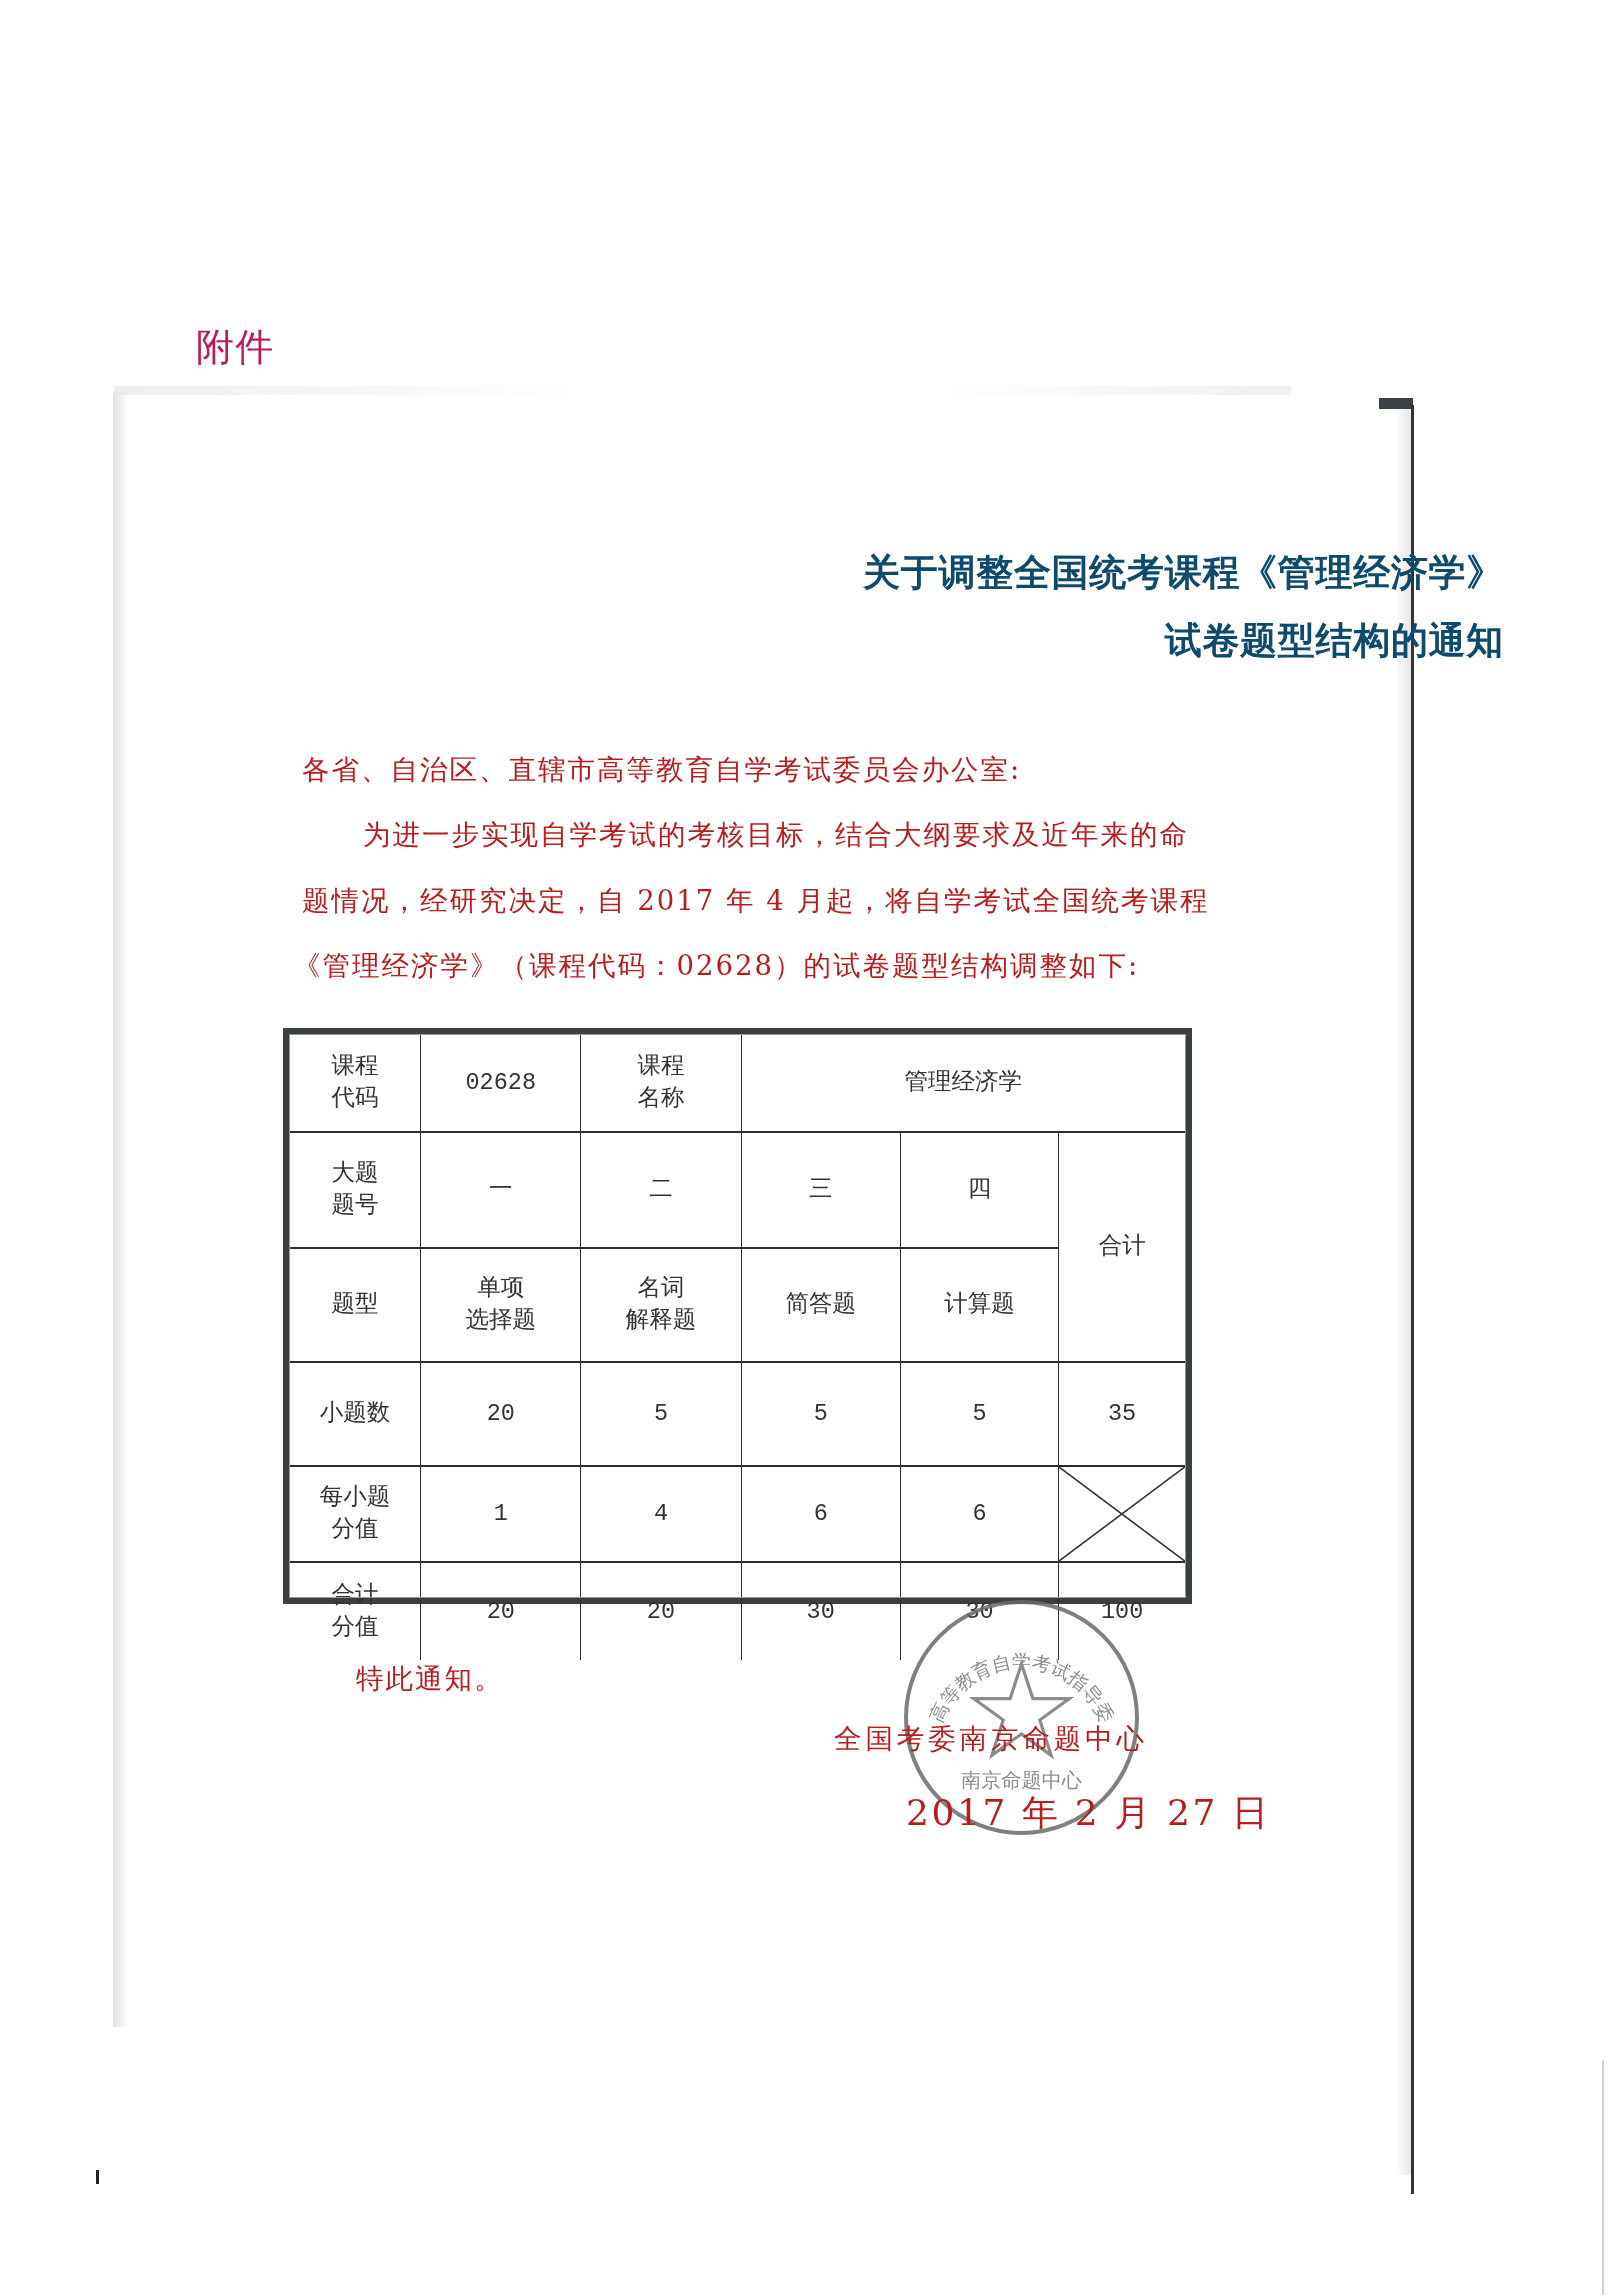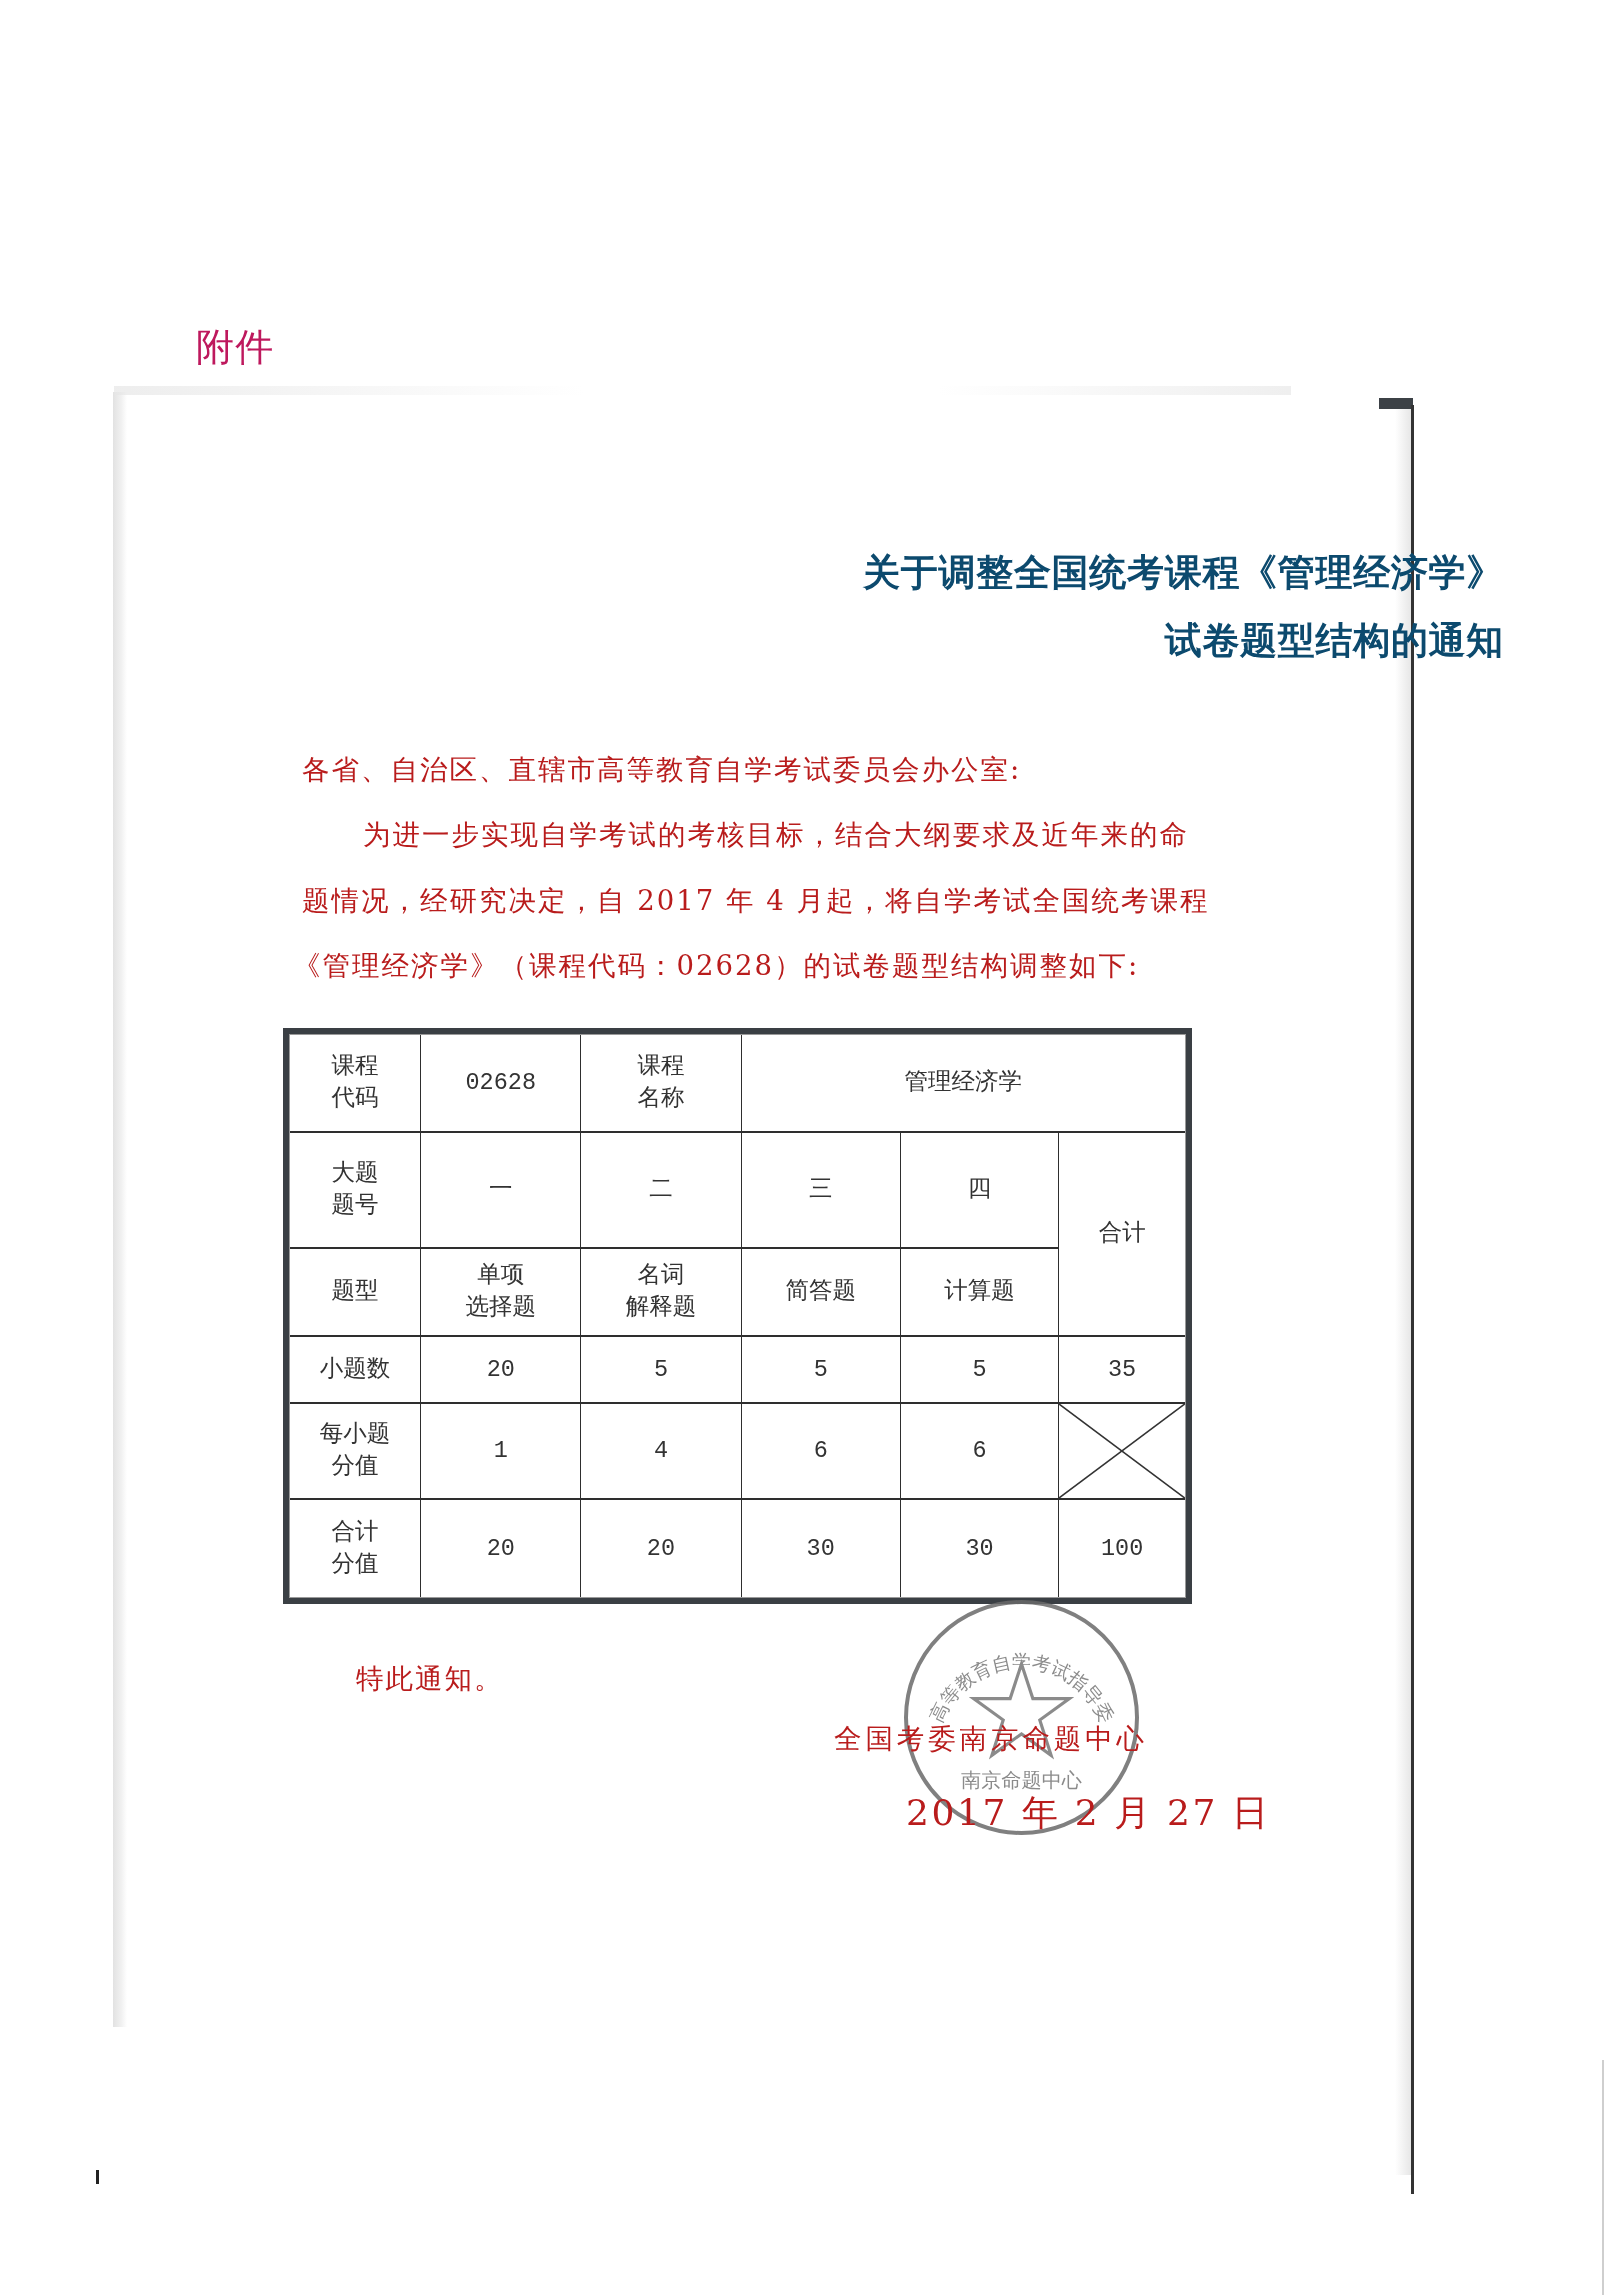--- a/index.html
+++ b/index.html
@@ -136,34 +136,34 @@
       <td class="two-line">
         <span>大题</span>
         <span>题号</span>
       </td>
       <td>一</td>
       <td>二</td>
       <td>三</td>
       <td>四</td>
       <td rowspan="2">合计</td>
     </tr>
-    <tr class="thick" style="height:88px">
+    <tr class="thick" style="height:114px">
       <td>题型</td>
       <td class="two-line">
         <span>单项</span>
         <span>选择题</span>
       </td>
       <td class="two-line">
         <span>名词</span>
         <span>解释题</span>
       </td>
       <td>简答题</td>
       <td>计算题</td>
     </tr>
-    <tr class="thick" style="height:67px">
+    <tr class="thick" style="height:104px">
       <td>小题数</td>
       <td>20</td>
       <td>5</td>
       <td>5</td>
       <td>5</td>
       <td>35</td>
     </tr>
     <tr class="thick" style="height:96px">
       <td class="two-line">
         <span>每小题</span>

